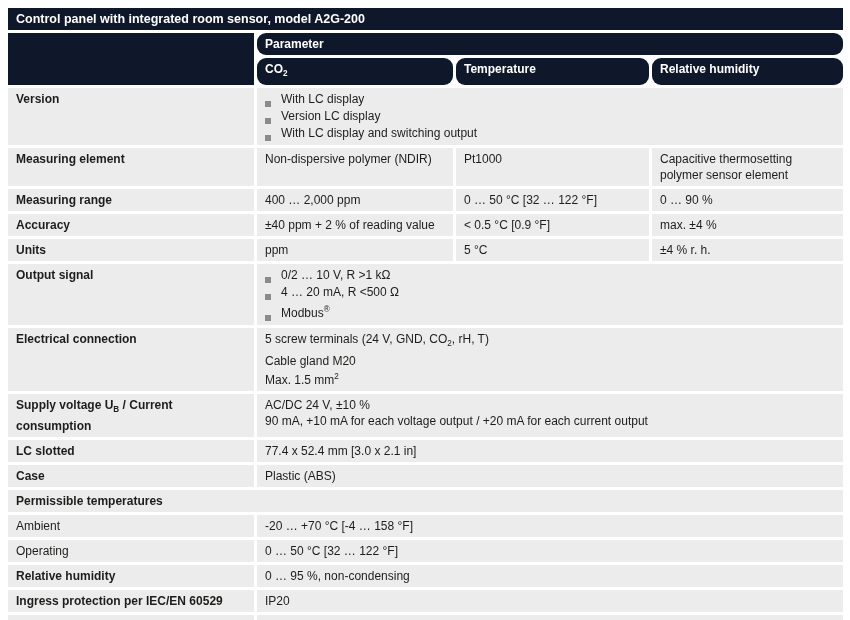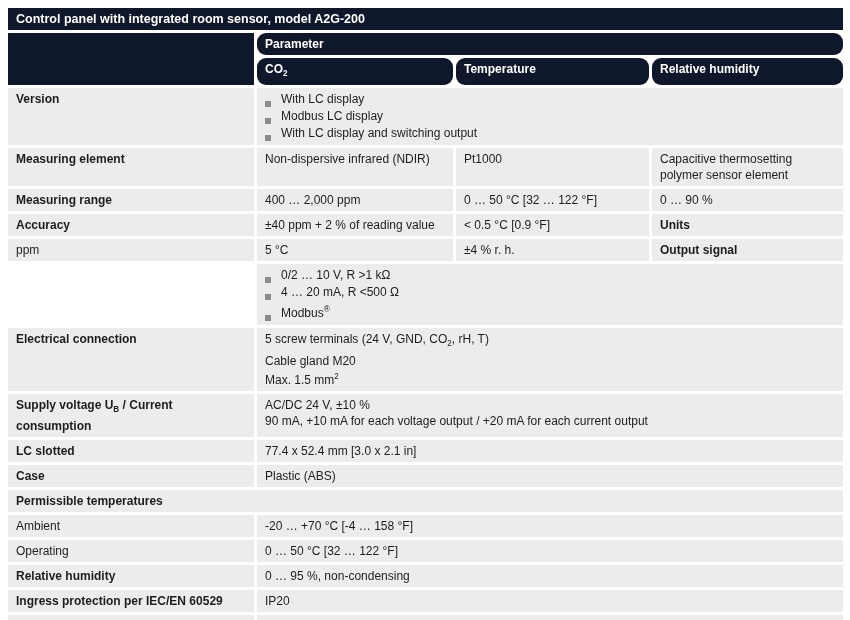--- a/index.html
+++ b/index.html
@@ -41,41 +41,42 @@
     <div class="cell dark col-head">Relative humidity</div>
 
     <div class="cell label">Version</div>
     <div class="cell span-params">
       <div class="bullet-line">
         <span class="sq"></span>
         <span>With LC display</span>
       </div>
       <div class="bullet-line">
         <span class="sq"></span>
-        <span>Modbus LC display</span>
+        <span>Version LC display</span>
       </div>
       <div class="bullet-line">
         <span class="sq"></span>
         <span>With LC display and switching output</span>
       </div>
     </div>
 
     <div class="cell label">Measuring element</div>
-    <div class="cell">Non-dispersive infrared (NDIR)</div>
+    <div class="cell">Non-dispersive polymer (NDIR)</div>
     <div class="cell">Pt1000</div>
     <div class="cell">Capacitive thermosetting polymer sensor element</div>
 
     <div class="cell label">Measuring range</div>
     <div class="cell">400 … 2,000 ppm</div>
     <div class="cell">0 … 50 °C [32 … 122 °F]</div>
     <div class="cell">0 … 90 %</div>
 
     <div class="cell label">Accuracy</div>
     <div class="cell">±40 ppm + 2 % of reading value</div>
     <div class="cell">&lt; 0.5 °C [0.9 °F]</div>
+    <div class="cell">max. ±4 %</div>
 
     <div class="cell label">Units</div>
     <div class="cell">ppm</div>
     <div class="cell">5 °C</div>
     <div class="cell">±4 % r. h.</div>
 
     <div class="cell label">Output signal</div>
     <div class="cell span-params">
       <div class="bullet-line">
         <span class="sq"></span>

